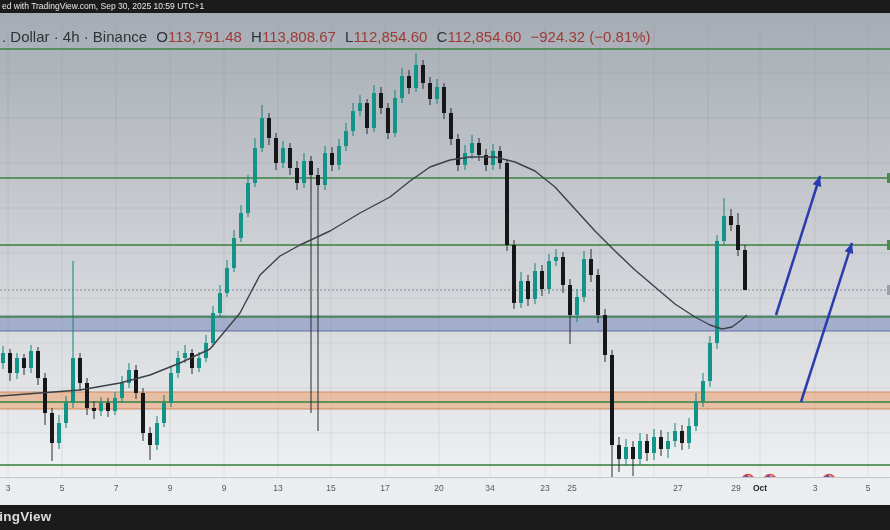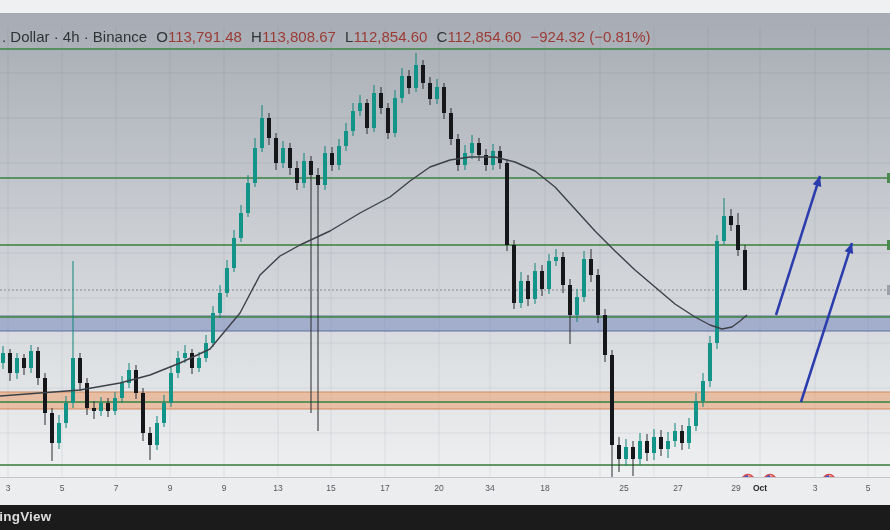--- a/index.html
+++ b/index.html
@@ -18,20 +18,23 @@
   .t-label{position:absolute;top:5px;transform:translateX(-50%);font-size:8.5px;color:#54585e;}
   .t-label.month{color:#26282c;font-weight:bold;}
   #footer{position:absolute;left:0;top:505px;width:890px;height:25px;background:#1b1b1b;}
   #footer-logo{position:absolute;left:-30px;top:4px;color:#dcdcdc;font-weight:bold;font-size:13.5px;letter-spacing:.2px;}
 </style>
 </head>
 <body>
 
 <div id="screen">
 
+  <div id="topbar">
+    <span>ed with TradingView.com, Sep 30, 2025 10:59 UTC+1</span>
+  </div>
 
   <div id="chart-area">
     <svg id="chart-svg" width="890" height="477">
         <g>
           <line x1="8" y1="14" x2="8" y2="477" stroke="rgba(50,60,75,0.08)" stroke-width="1"></line>
           <line x1="62" y1="14" x2="62" y2="477" stroke="rgba(50,60,75,0.08)" stroke-width="1"></line>
           <line x1="116" y1="14" x2="116" y2="477" stroke="rgba(50,60,75,0.08)" stroke-width="1"></line>
           <line x1="170" y1="14" x2="170" y2="477" stroke="rgba(50,60,75,0.08)" stroke-width="1"></line>
           <line x1="224" y1="14" x2="224" y2="477" stroke="rgba(50,60,75,0.08)" stroke-width="1"></line>
           <line x1="278" y1="14" x2="278" y2="477" stroke="rgba(50,60,75,0.08)" stroke-width="1"></line>
@@ -366,22 +369,22 @@
       <span class="t-label" style="left: 8px;">3</span>
       <span class="t-label" style="left: 62px;">5</span>
       <span class="t-label" style="left: 116px;">7</span>
       <span class="t-label" style="left: 170px;">9</span>
       <span class="t-label" style="left: 224px;">9</span>
       <span class="t-label" style="left: 278px;">13</span>
       <span class="t-label" style="left: 331px;">15</span>
       <span class="t-label" style="left: 385px;">17</span>
       <span class="t-label" style="left: 439px;">20</span>
       <span class="t-label" style="left: 490px;">34</span>
-      <span class="t-label" style="left: 545px;">18</span>
-      <span class="t-label" style="left: 624px;">25</span>
+      <span class="t-label" style="left: 545px;">23</span>
+      <span class="t-label" style="left: 572px;">25</span>
       <span class="t-label" style="left: 678px;">27</span>
       <span class="t-label" style="left: 736px;">29</span>
       <span class="t-label month" style="left: 760px;">Oct</span>
       <span class="t-label" style="left: 815px;">3</span>
       <span class="t-label" style="left: 868px;">5</span>
     </div>
 
   <div id="footer">
     <span id="footer-logo">TradingView</span>
   </div>

